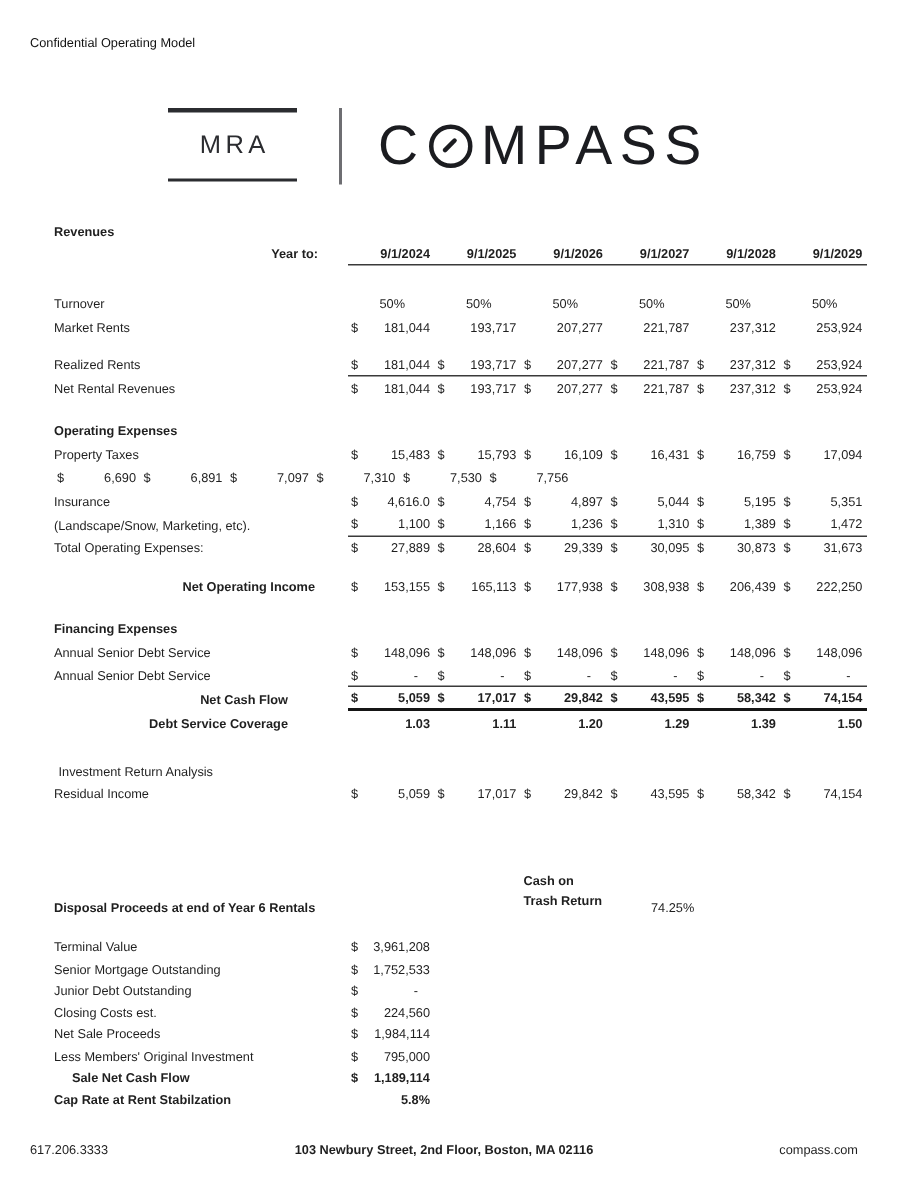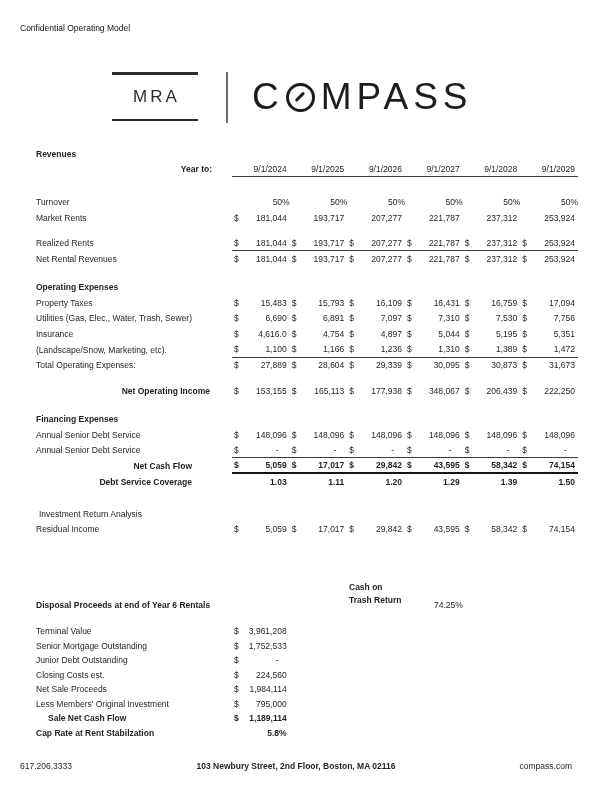--- a/index.html
+++ b/index.html
@@ -31,25 +31,25 @@
   .lbl { width:196px; flex:none; box-sizing:border-box; white-space:nowrap; }
   .lbl.heading { font-weight:bold; }
   .lbl.sub { padding-left:3px; }
   .lbl.b { font-weight:bold; }
   .lbl.r { text-align:right; }
   .cols { width:346px; flex:none; display:flex; align-self:stretch; align-items:center; box-sizing:border-box; }
   .cols.u  { border-bottom:1.3px solid #3a3a3a; }
   .cols.ut { border-bottom:2.5px solid #151515; }
   .cell { width:57.66px; flex:none; display:flex; justify-content:space-between; box-sizing:border-box; }
   .cell.b { font-weight:bold; }
-  .cell.year { justify-content:flex-end; font-weight:normal; padding-right:3px; }
+  .cell.year { justify-content:flex-end; font-weight:bold; padding-right:3px; }
   .cell .d { padding-left:2px; }
   .cell .v { padding-right:3px; }
   .cell .v.dash { padding-right:11px; }
-  .cell.left { justify-content:flex-end; }
+  .cell.left { justify-content:flex-start; }
   .cell.left .v { padding-left:19px; padding-right:0; }
   .spacer.sm { height:10px; } .spacer.md { height:13px; } .spacer.lg { height:17px; }
 
   
   .disposal { position:absolute; left:36px; top:580px; width:542px; font-size:8.5px; }
   .disposal-head { position:relative; height:34px; }
   .disposal-title { position:absolute; left:0; bottom:4px; font-weight:bold; white-space:nowrap; }
   .coc-label { position:absolute; left:313px; top:1px; font-weight:bold; line-height:12.5px; }
   .coc-value { position:absolute; left:398px; bottom:4px; }
   .disp-rows { margin-top:10px; }
@@ -248,21 +248,20 @@
           <span class="d">$</span>
           <span class="v">16,759</span>
         </div>
         <div class="cell">
           <span class="d">$</span>
           <span class="v">17,094</span>
         </div>
       </div>
     </div>
     <div class="row">
-      <div class="lbl" style="padding-right: 0px;">Utilities (Gas, Elec., Water, Trash, Sewer)</div>
       <div class="cols">
         <div class="cell">
           <span class="d">$</span>
           <span class="v">6,690</span>
         </div>
         <div class="cell">
           <span class="d">$</span>
           <span class="v">6,891</span>
         </div>
         <div class="cell">
@@ -381,21 +380,21 @@
         <div class="cell">
           <span class="d">$</span>
           <span class="v">165,113</span>
         </div>
         <div class="cell">
           <span class="d">$</span>
           <span class="v">177,938</span>
         </div>
         <div class="cell">
           <span class="d">$</span>
-          <span class="v">348,067</span>
+          <span class="v">308,938</span>
         </div>
         <div class="cell">
           <span class="d">$</span>
           <span class="v">206,439</span>
         </div>
         <div class="cell">
           <span class="d">$</span>
           <span class="v">222,250</span>
         </div>
       </div>

